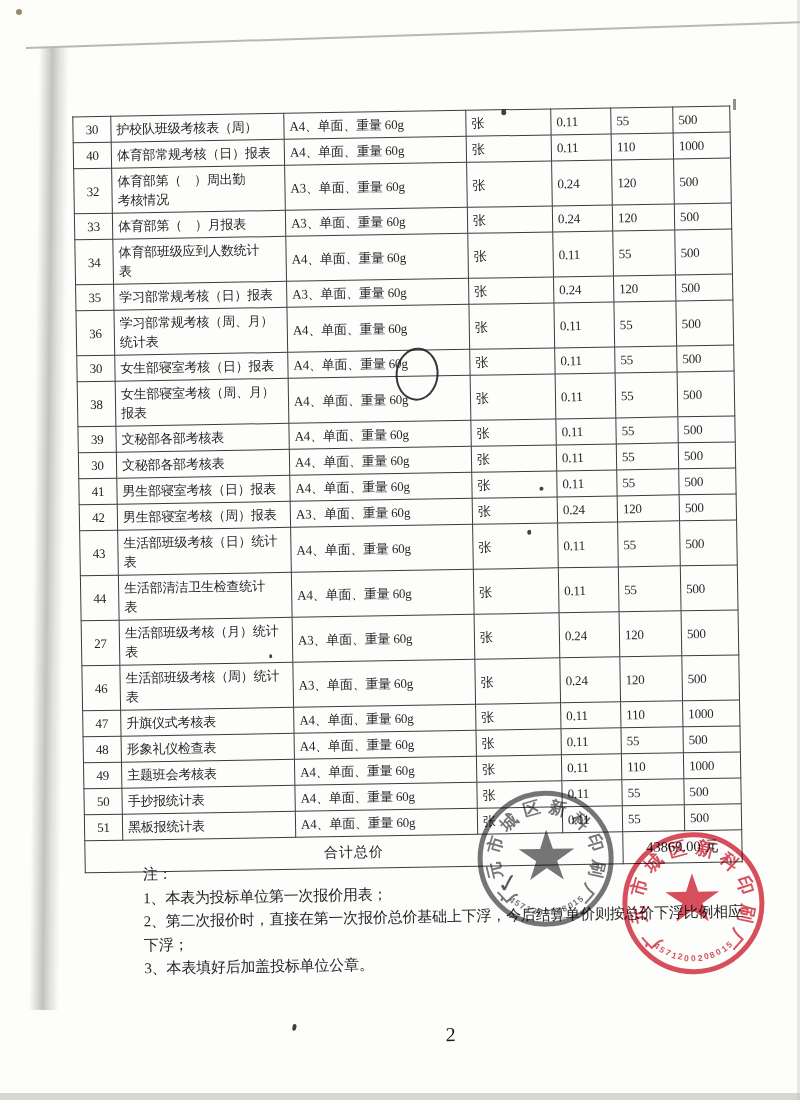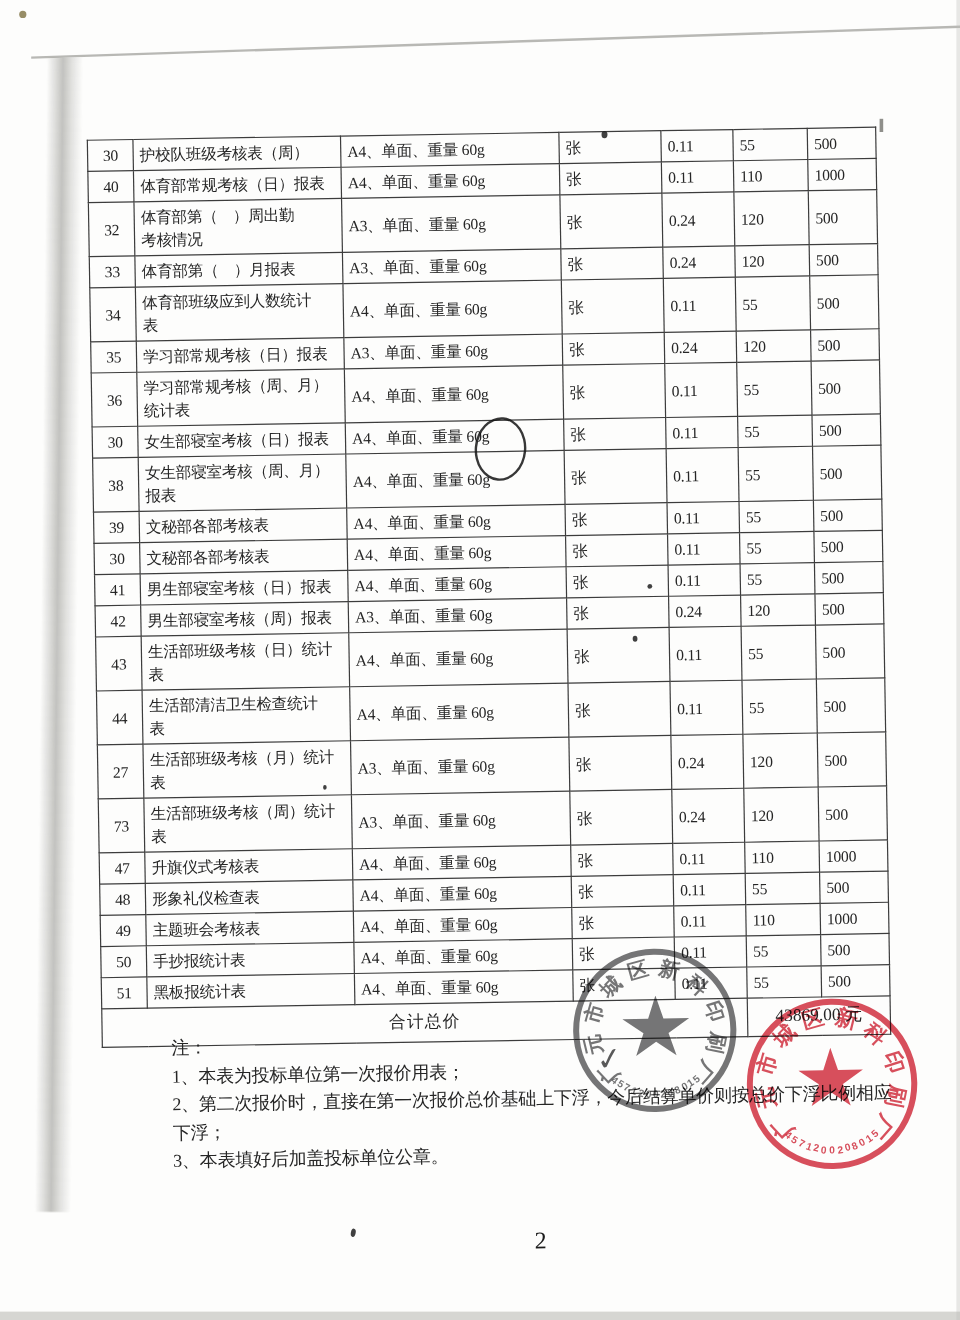--- a/index.html
+++ b/index.html
@@ -245,21 +245,21 @@
           <td class="c-no">27</td>
           <td class="c-name">生活部班级考核（月）统计
 表</td>
           <td class="c-spec">A3、单面、重量 60g</td>
           <td class="c-unit">张</td>
           <td class="c-price">0.24</td>
           <td class="c-qty">120</td>
           <td class="c-qty2">500</td>
         </tr>
           <tr>
-          <td class="c-no">73</td>
+          <td class="c-no">46</td>
           <td class="c-name">生活部班级考核（周）统计
 表</td>
           <td class="c-spec">A3、单面、重量 60g</td>
           <td class="c-unit">张</td>
           <td class="c-price">0.24</td>
           <td class="c-qty">120</td>
           <td class="c-qty2">500</td>
         </tr>
           <tr>
           <td class="c-no">47</td>

